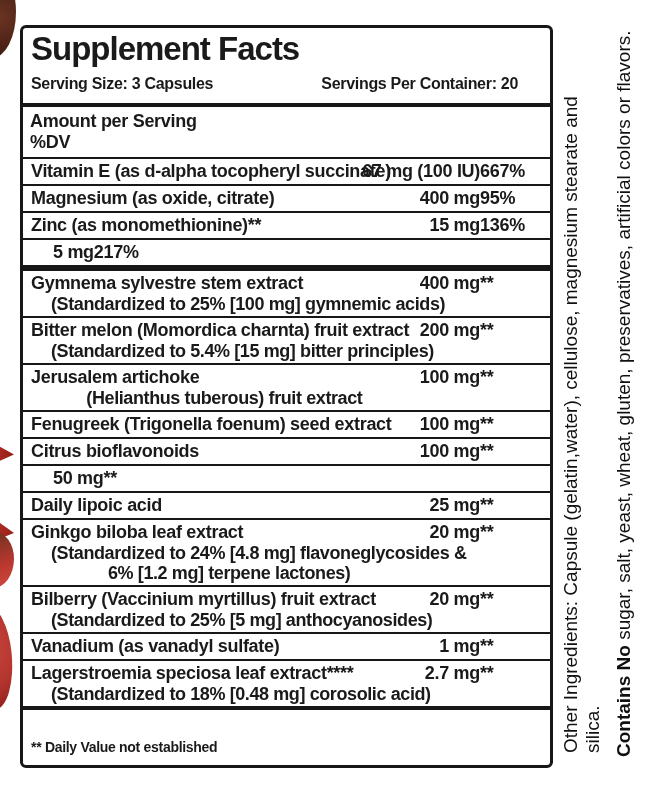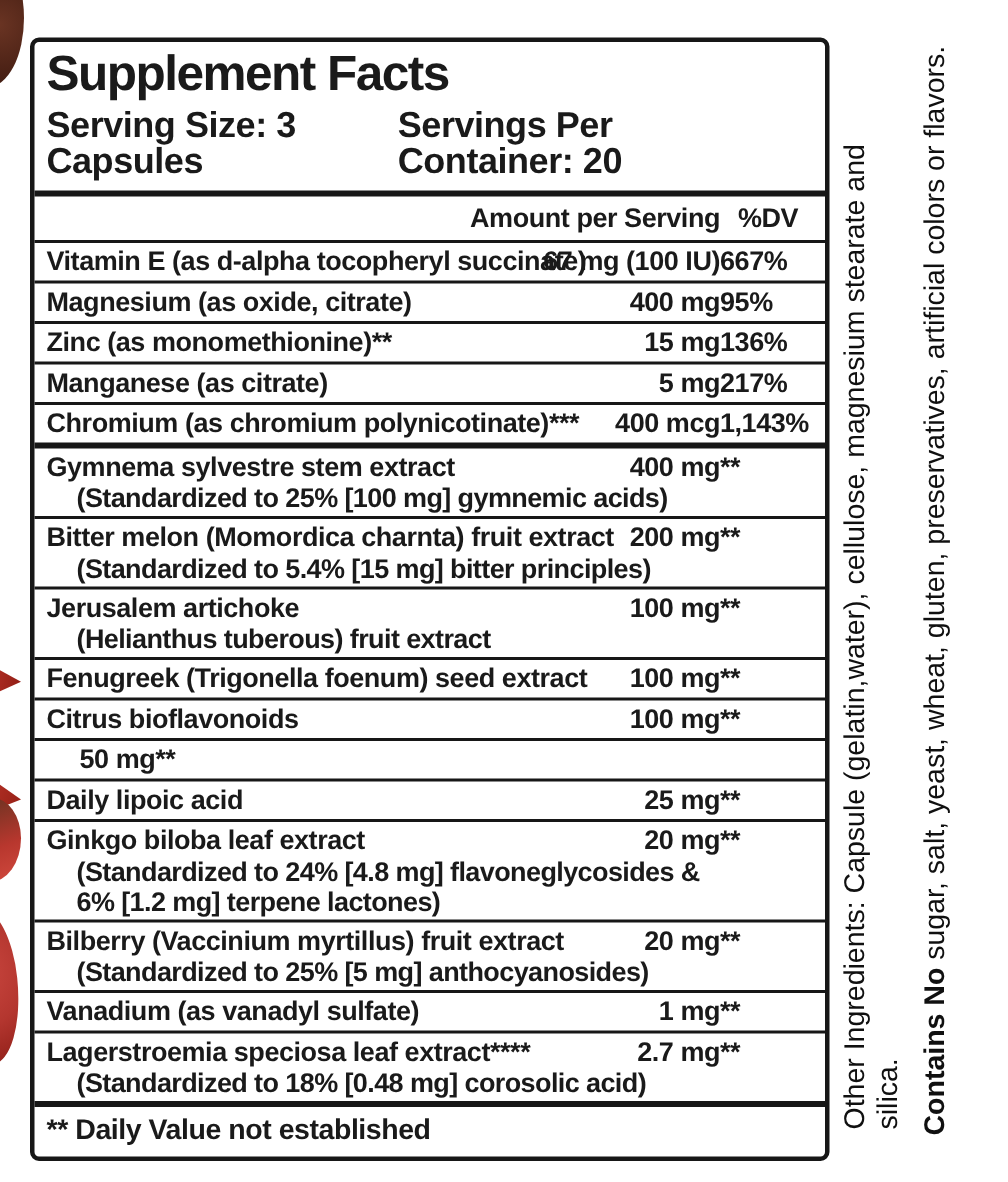--- a/index.html
+++ b/index.html
@@ -19,33 +19,33 @@
   .shape-blob2{left:-30px;top:606px;width:42px;height:104px;border-radius:40% 60% 70% 45%;
                background:radial-gradient(circle at 25% 40%, #ce4a42 0%, #b4362f 55%, #8c1d16 100%);
                transform:rotate(-6deg);}
 
   
   .panel{position:absolute;left:20px;top:25px;width:533px;box-sizing:border-box;
          background:#fff;border:3px solid #171717;border-radius:6px;
          padding:2px 6px 4px 7px;letter-spacing:-0.3px;}
   .title{font-size:33px;font-weight:bold;letter-spacing:-1px;line-height:36px;margin:1px 0 0 1px;}
   .serving-row{display:flex;justify-content:space-between;align-items:baseline;
-               font-size:24px;font-weight:bold;line-height:24px;padding:5px 26px 7px 1px;}
+               font-size:16px;font-weight:bold;line-height:24px;padding:5px 26px 7px 1px;}
   .rule{background:#171717;margin:0 -6px 0 -7px;}
   .r2{height:2px;} .r4{height:4px;}
   .col-header{display:flex;justify-content:flex-end;font-size:18px;font-weight:bold;
-              line-height:21px;padding:4px 0 4px;}
-  .col-header .dvh{width:64px;text-align:center;}
+              line-height:21px;padding:4px 0 4px;flex-direction:column;}
+  .col-header .dvh{width:64px;text-align:left;}
   .row{display:flex;align-items:flex-start;font-size:18px;font-weight:bold;
        line-height:21px;padding:2px 0 2px 1px;}
   .row .nm{flex:1 1 auto;min-width:0;white-space:nowrap;}
-  .row .nm .sub{padding-left:20px;line-height:20px;letter-spacing:-0.4px;}
+  .row .nm .sub{padding-left:20px;line-height:20px;letter-spacing:-0.4px;text-align:center;}
   .row .amt{flex:0 0 auto;text-align:right;white-space:nowrap;padding-left:22px;}
   .row .dv{flex:0 0 64px;width:64px;white-space:nowrap;}
-  .footnote{font-size:19px;font-weight:bold;line-height:21px;padding:5px 0 3px 1px;}
+  .footnote{font-size:14px;font-weight:bold;line-height:21px;padding:5px 0 3px 1px;margin-top:22px;}
 
   
   .vert{position:absolute;transform-origin:0 0;transform:rotate(-90deg);
         font-size:19px;line-height:21.5px;color:#101010;}
   .vert1{left:560px;top:753px;width:700px;}
   .vert2{left:613px;top:757px;width:735px;}
   .vert .b{font-weight:bold;}
 </style>
 </head>
 <body>
@@ -90,31 +90,25 @@
     <div class="rule r2"></div>
 
     <div class="row">
       <div class="nm">Zinc (as monomethionine)**</div>
       <div class="amt">15 mg</div>
       <div class="dv">136%</div>
     </div>
     <div class="rule r2"></div>
 
     <div class="row">
-      <div class="nm">Manganese (as citrate)</div>
       <div class="amt">5 mg</div>
       <div class="dv">217%</div>
     </div>
     <div class="rule r2"></div>
 
-    <div class="row">
-      <div class="nm">Chromium (as chromium polynicotinate)***</div>
-      <div class="amt">400 mcg</div>
-      <div class="dv">1,143%</div>
-    </div>
     <div class="rule r4"></div>
 
     <div class="row">
       <div class="nm">
         <div>Gymnema sylvestre stem extract</div>
         <div class="sub">(Standardized to 25% [100 mg] gymnemic acids)</div>
       </div>
       <div class="amt">400 mg</div>
       <div class="dv">**</div>
     </div>

